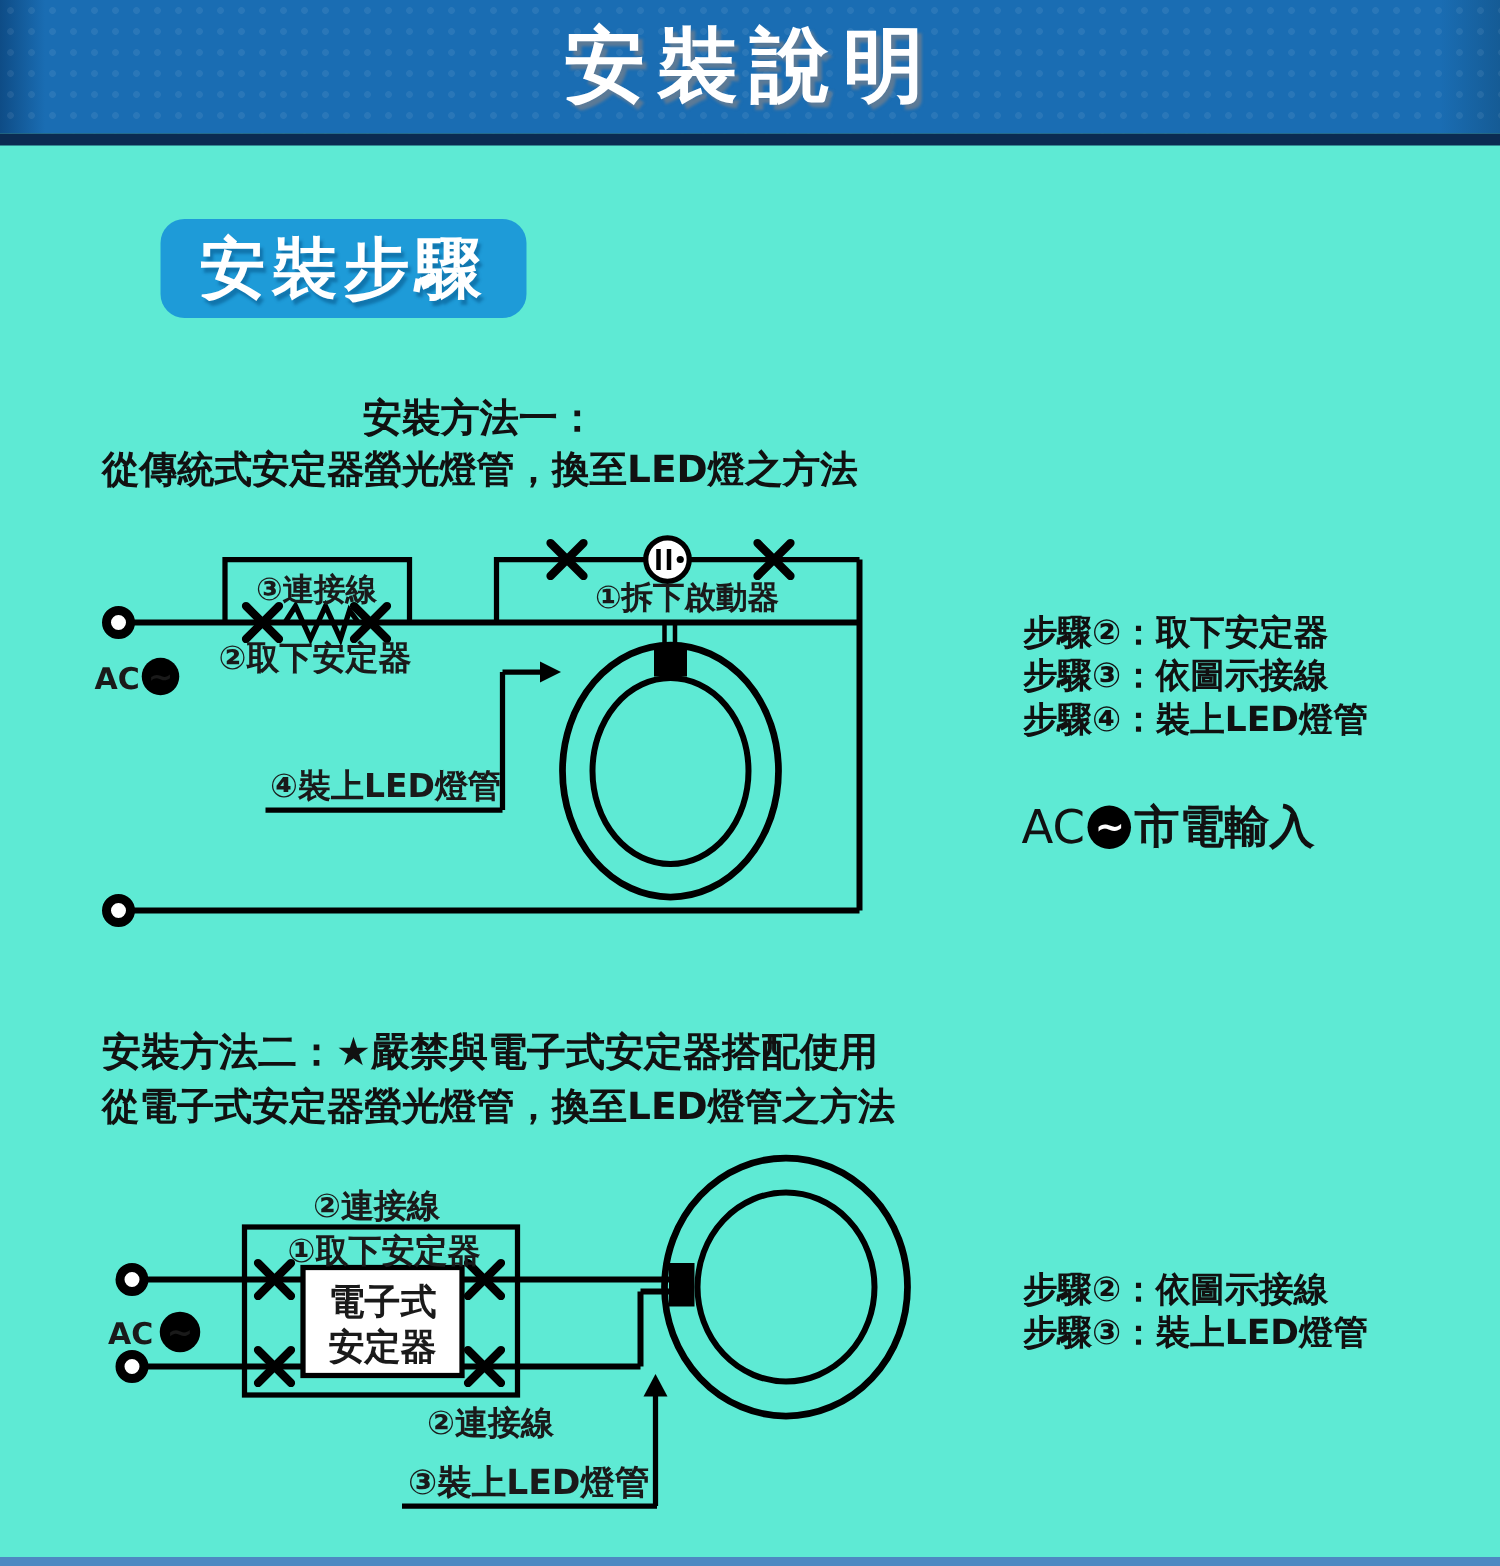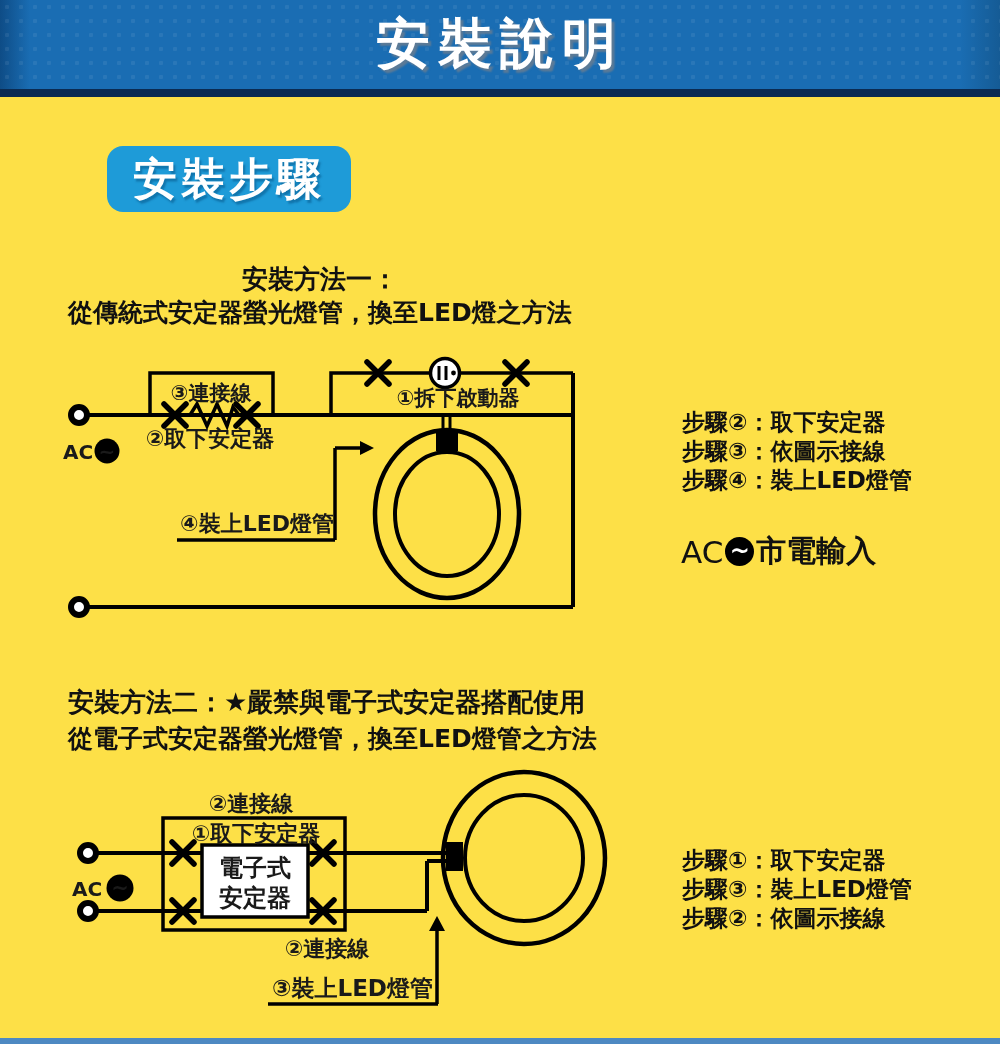--- a/index.html
+++ b/index.html
@@ -4,21 +4,21 @@
 <style>
   :root{
     --header_blue:#1a6db3;
     --header_border:#0b2b52;
     --badge_blue:#1e9bd8;
     --footer_blue:#4d89c2;
     --ink:#1a1a1a;
   }
   html,body{margin:0;padding:0;background:#ffffff;}
   .page{
-    position:relative;width:1000px;height:1044px;overflow:hidden;background:#fde047;
+    position:relative;width:1000px;height:1044px;overflow:hidden;background:#5eead4;
     font-family:"DejaVu Sans","Liberation Sans",sans-serif;color:var(--ink);
   }
   
   .header{
     position:absolute;left:0;top:0;width:1000px;height:89px;
     background-image:
       radial-gradient(rgba(255,255,255,0.07) 2px, rgba(0,0,0,0) 2.5px),
       linear-gradient(90deg,#0e4c86 0%,var(--header_blue) 3%,var(--header_blue) 96%,#155b95 100%);
     background-size:14px 14px,100% 100%;
     border-bottom:8px solid var(--header_border);
@@ -240,20 +240,19 @@
       <polygon points="437,916 429,931 445,931" fill="#000" stroke="none"></polygon>
     </g>
 
     <text x="251" y="811" font-size="22" text-anchor="middle">②連接線</text>
     <text x="256" y="841" font-size="22" text-anchor="middle">①取下安定器</text>
     <text x="327" y="956" font-size="22" text-anchor="middle">②連接線</text>
     <text x="272" y="996" font-size="23">③裝上LED燈管</text>
   </svg>
 
   <div class="steps steps-2">
-    <div class="step-line">步驟①：取下安定器</div>
+    <div class="step-line">步驟②：依圖示接線</div>
     <div class="step-line">步驟③：裝上LED燈管</div>
-    <div class="step-line">步驟②：依圖示接線</div>
   </div>
 
   <div class="footer-bar"></div>
 
 </div>
 
 </body></html>

